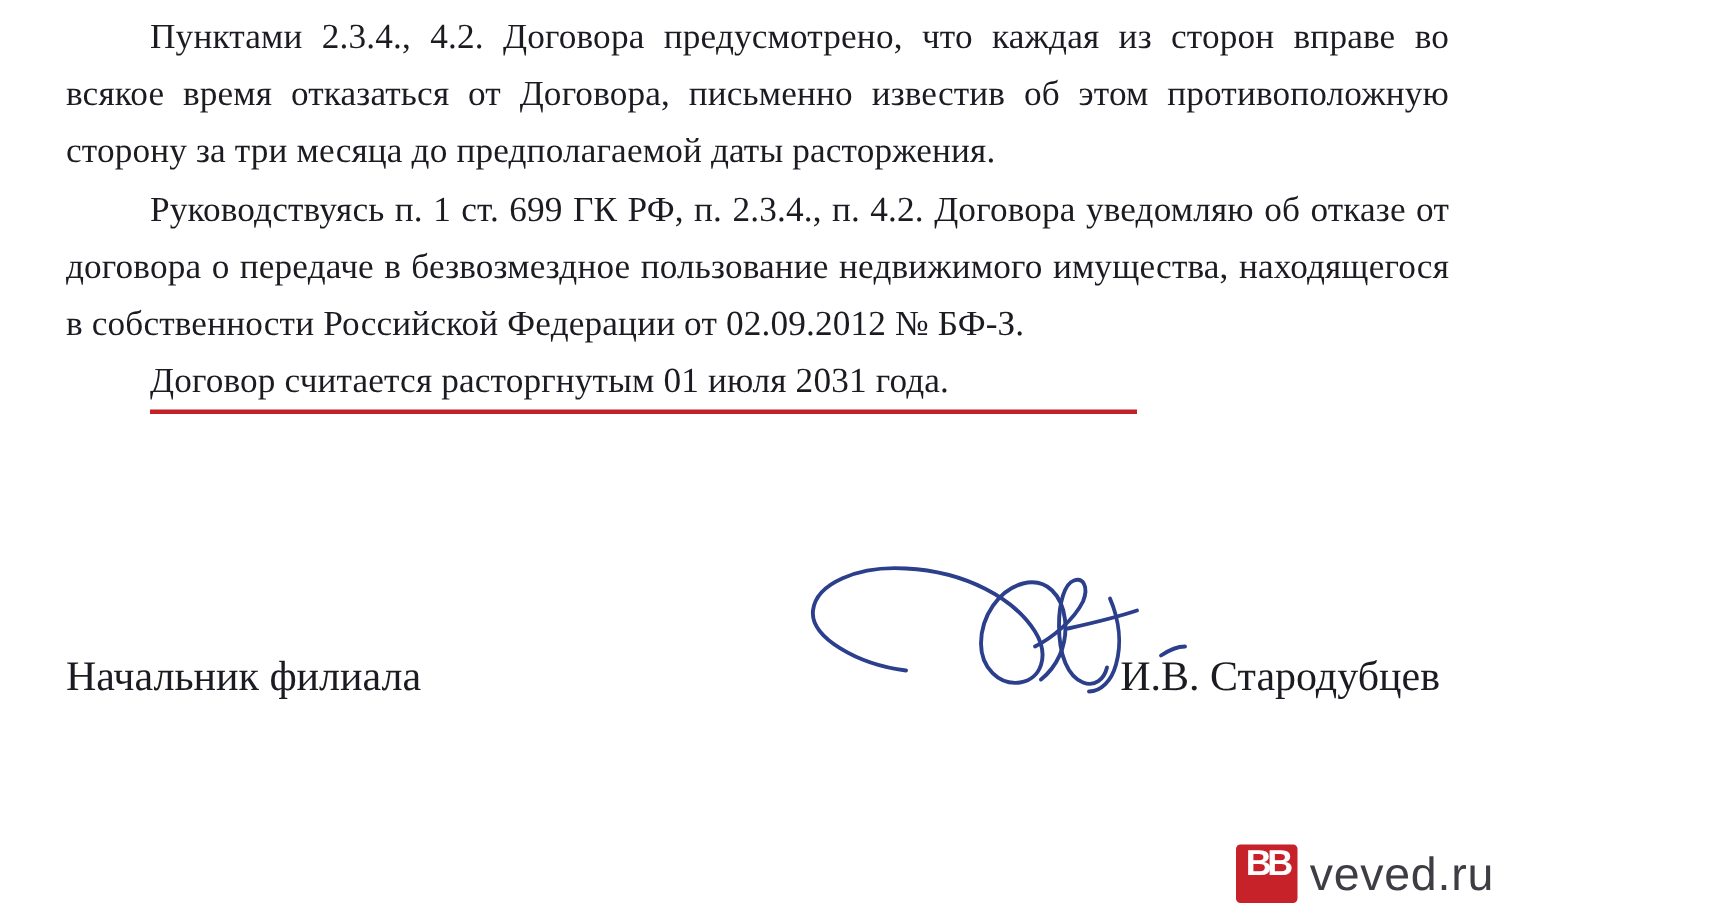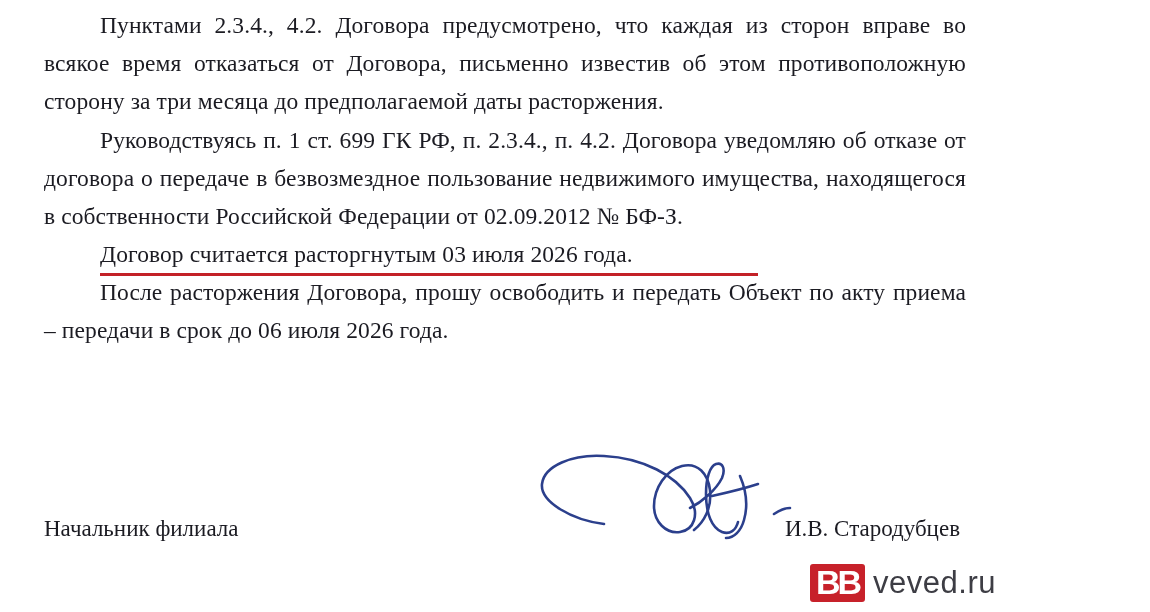--- a/index.html
+++ b/index.html
@@ -64,21 +64,21 @@
 
   .spacer-big {
     height: 150px;
   }
 
   .signature-row {
     position: relative;
     display: flex;
     align-items: flex-end;
     justify-content: space-between;
-    font-size: 23px;
+    font-size: 28px;
     line-height: 30px;
     margin-top: 14px;
     padding-right: 6px;
   }
 
   .sig-left {
     white-space: nowrap;
   }
   .sig-right {
     white-space: nowrap;
@@ -102,23 +102,23 @@
     gap: 8px;
   }
   .wm-logo {
     display: flex;
     align-items: center;
     justify-content: center;
     background: #c7212a;
     color: #ffffff;
     font-family: "Liberation Sans", sans-serif;
     font-weight: bold;
-    font-size: 34px;
+    font-size: 24px;
     letter-spacing: -3px;
-    padding: 1px 6px 3px 6px;
+    padding: 1px 6px 14px 6px;
     border-radius: 3px;
     line-height: 1;
   }
   .wm-text {
     font-family: "Liberation Sans", sans-serif;
     font-size: 31px;
     color: #3d3d44;
     letter-spacing: 0.5px;
     text-align: right;
   }
@@ -128,25 +128,24 @@
 
 <div class="page">
 
   <div class="doc-body">
 
     <p class="para">Пунктами 2.3.4., 4.2. Договора предусмотрено, что каждая из сторон вправе во всякое время отказаться от Договора, письменно известив об этом противоположную сторону за три месяца до предполагаемой даты расторжения.</p>
 
     <p class="para tight">Руководствуясь п. 1 ст. 699 ГК РФ, п. 2.3.4., п. 4.2. Договора уведомляю об отказе от договора о передаче в безвозмездное пользование недвижимого имущества, находящегося в собственности Российской Федерации от 02.09.2012 № БФ-З.</p>
 
     <div class="para-underlined">
-      <span class="sentence-text">Договор считается расторгнутым 03 июля 2026 года.</span>
+      <span class="sentence-text">Договор считается расторгнутым 01 июля 2031 года.</span>
       <span class="underline-bar"></span>
     </div>
 
-    <p class="para">После расторжения Договора, прошу освободить и передать Объект по акту приема – передачи в срок до 06 июля 2026 года.</p>
 
   </div>
 
   <div class="spacer-big"></div>
 
   <div class="signature-row">
     <div class="sig-left">Начальник филиала</div>
 
     <div class="signature-mark">
       <svg width="390" height="120" viewBox="0 0 390 120" xmlns="http://www.w3.org/2000/svg">

